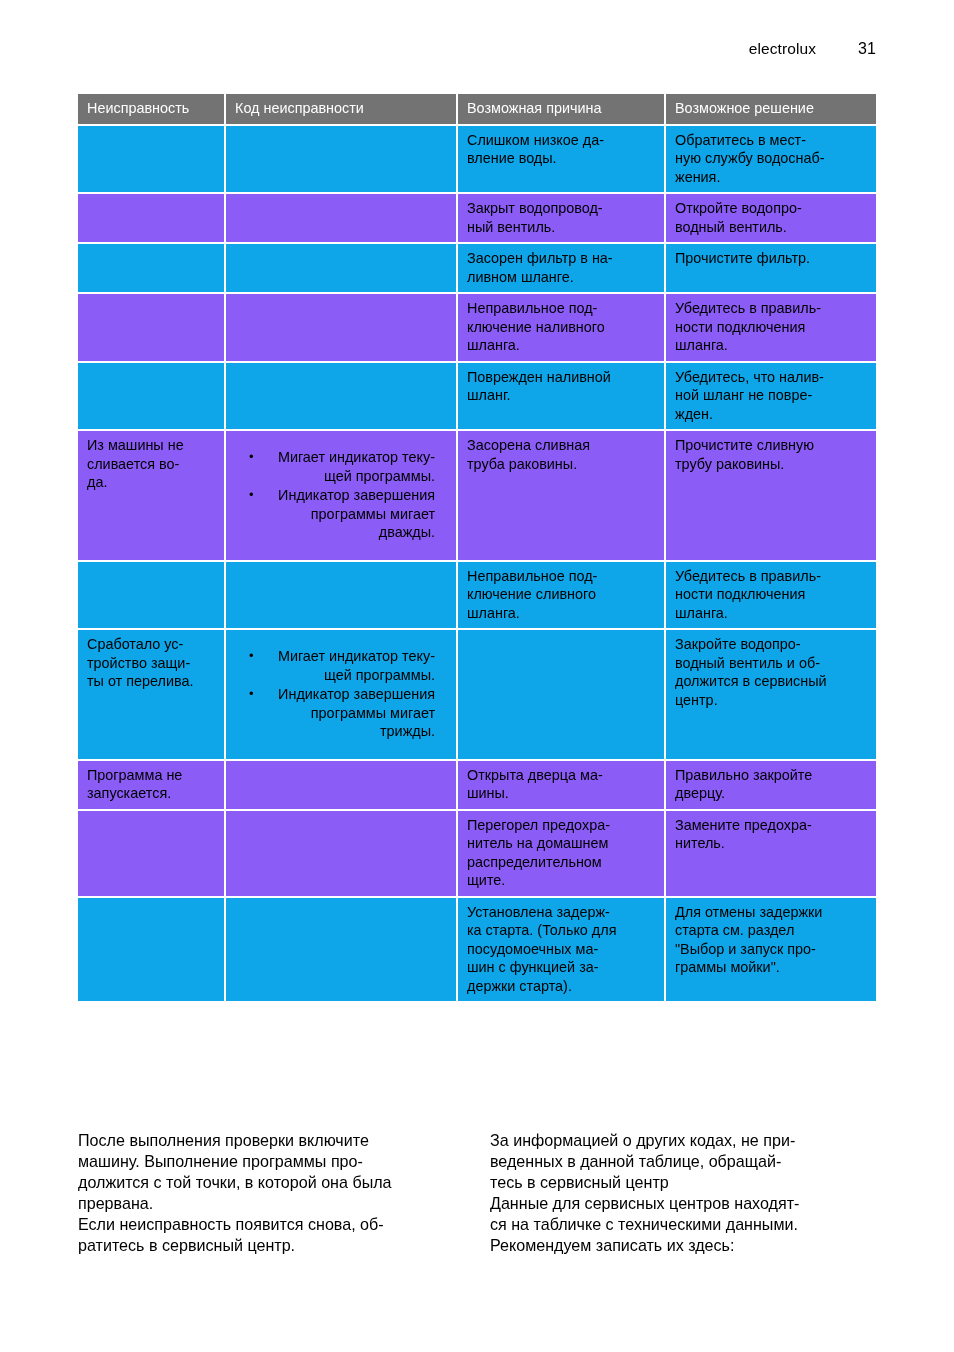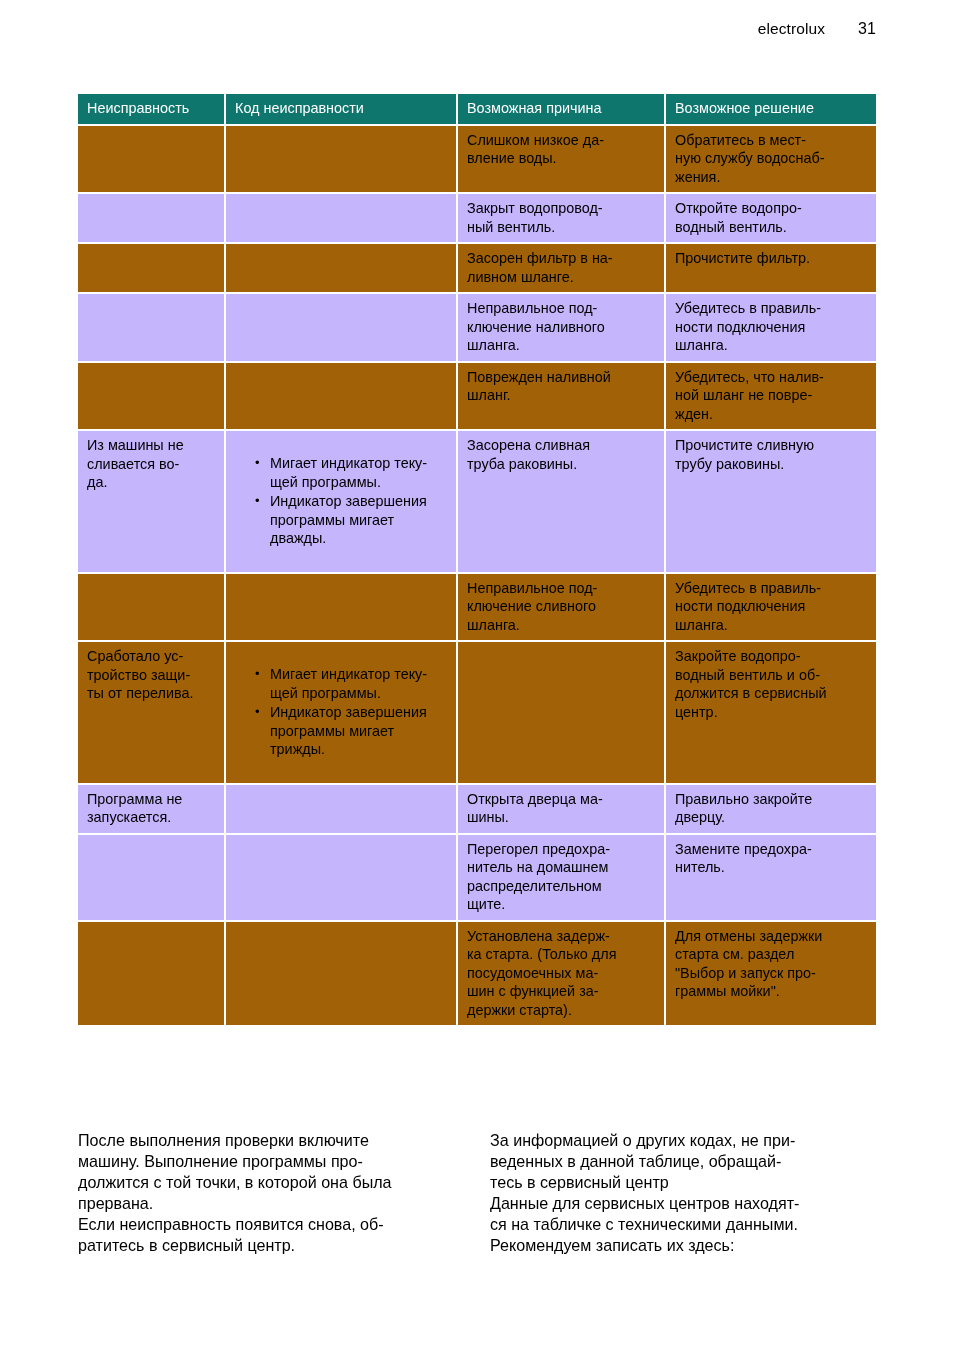--- a/index.html
+++ b/index.html
@@ -20,23 +20,24 @@
     position: absolute;
     left: 0; top: 0;
     width: 954px;
     height: 1352px;
   }
 
   
   .page-header {
     position: absolute;
     right: 78px;
-    top: 20px;
+    top: 40px;
     display: flex;
     align-items: baseline;
+    gap: 9px;
     font-size: 15.5px;
     letter-spacing: 0.1px;
     justify-content: space-between;
   }
   .brand { font-weight: 400; color: #000; }
   .folio { font-weight: 400; font-size: 16px; color: #000; margin-left: 33px; }
 
   
   .table-wrap {
     position: absolute;
@@ -56,45 +57,46 @@
     padding: 5px 9px 6px 9px;
     font-size: 14.4px;
     line-height: 1.285;
     border-right: 2px solid #ffffff;
     border-bottom: 2px solid #ffffff;
   }
   table.fault-table th:last-child,
   table.fault-table td:last-child { border-right: none; }
 
   thead th {
-    background: #0f766e;
+    background: #737373;
     color: #ffffff;
     font-weight: 400;
     text-align: left;
     font-size: 14.6px;
     padding-top: 5px;
     padding-bottom: 6px;
     white-space: nowrap;
   }
 
-  tbody tr.band-dark td { background: #a16207; }
-  tbody tr.band-light td { background: #c4b5fd; }
+  tbody tr.band-dark td { background: #0ea5e9; }
+  tbody tr.band-light td { background: #8b5cf6; }
   tbody tr:last-child td { border-bottom: none; }
 
   .col-a { width: 148px; }
   .col-b { width: 232px; }
   .col-c { width: 208px; }
   .col-d { width: 210px; }
 
   .cell-text { display: block; white-space: pre-line; }
 
   ul.bullets {
-    margin: 18px;
+    margin: 12px;
     padding: 0;
     list-style: none;
+    text-align: right;
   }
   ul.bullets li {
     position: relative;
     padding-left: 17px;
     margin: 0 0 1px 0;
     white-space: pre-line;
   }
   ul.bullets li:before {
     content: "\2022";
     position: absolute;

